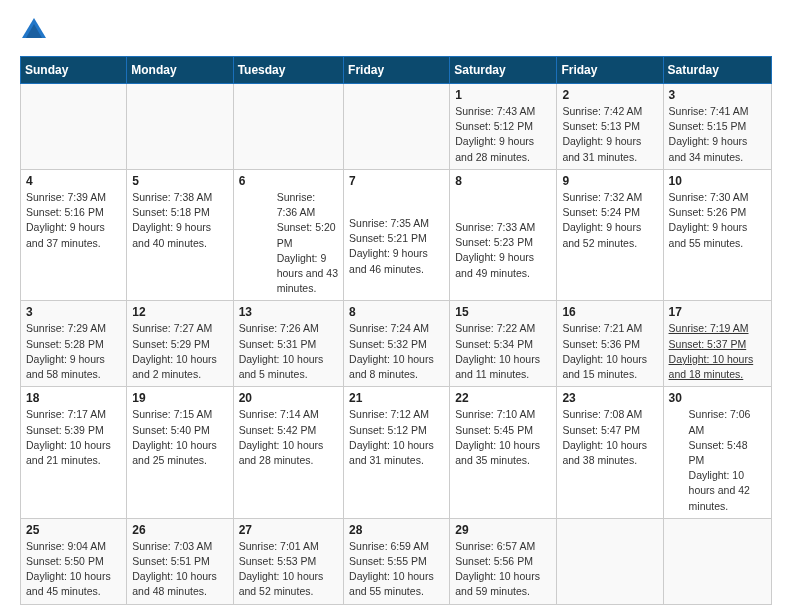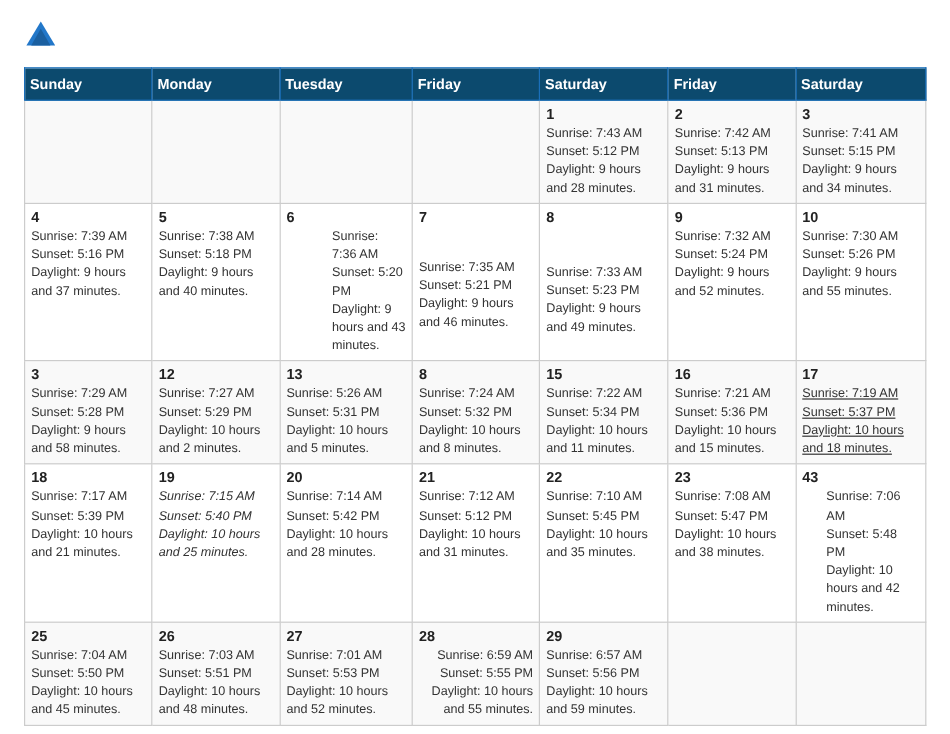--- a/index.html
+++ b/index.html
@@ -206,21 +206,21 @@
 Daylight: 9 hours and 58 minutes.</div>
         </td>
         <td>
           <span class="day-num">12</span>
           <div class="day-info" style="white-space: pre-line;">Sunrise: 7:27 AM
 Sunset: 5:29 PM
 Daylight: 10 hours and 2 minutes.</div>
         </td>
         <td>
           <span class="day-num">13</span>
-          <div class="day-info" style="white-space: pre-line;">Sunrise: 5:26 AM
+          <div class="day-info" style="white-space: pre-line;">Sunrise: 7:26 AM
 Sunset: 5:31 PM
 Daylight: 10 hours and 5 minutes.</div>
         </td>
         <td>
           <span class="day-num">8</span>
           <div class="day-info" style="white-space: pre-line;">Sunrise: 7:24 AM
 Sunset: 5:32 PM
 Daylight: 10 hours and 8 minutes.</div>
         </td>
         <td>
@@ -244,21 +244,21 @@
       </tr>
       <tr>
         <td>
           <span class="day-num">18</span>
           <div class="day-info" style="white-space: pre-line;">Sunrise: 7:17 AM
 Sunset: 5:39 PM
 Daylight: 10 hours and 21 minutes.</div>
         </td>
         <td>
           <span class="day-num">19</span>
-          <div class="day-info" style="white-space: pre-line; font-style: italic;">Sunrise: 7:15 AM
+          <div class="day-info" style="white-space: pre-line;">Sunrise: 7:15 AM
 Sunset: 5:40 PM
 Daylight: 10 hours and 25 minutes.</div>
         </td>
         <td>
           <span class="day-num">20</span>
           <div class="day-info" style="white-space: pre-line;">Sunrise: 7:14 AM
 Sunset: 5:42 PM
 Daylight: 10 hours and 28 minutes.</div>
         </td>
         <td>
@@ -273,48 +273,48 @@
 Sunset: 5:45 PM
 Daylight: 10 hours and 35 minutes.</div>
         </td>
         <td>
           <span class="day-num">23</span>
           <div class="day-info" style="white-space: pre-line;">Sunrise: 7:08 AM
 Sunset: 5:47 PM
 Daylight: 10 hours and 38 minutes.</div>
         </td>
         <td>
-          <span class="day-num">43</span>
+          <span class="day-num">30</span>
           <div class="day-info" style="white-space: pre-line; margin-left: 20px;">Sunrise: 7:06 AM
 Sunset: 5:48 PM
 Daylight: 10 hours and 42 minutes.</div>
         </td>
       </tr>
       <tr>
         <td>
           <span class="day-num">25</span>
-          <div class="day-info" style="white-space: pre-line;">Sunrise: 7:04 AM
+          <div class="day-info" style="white-space: pre-line;">Sunrise: 9:04 AM
 Sunset: 5:50 PM
 Daylight: 10 hours and 45 minutes.</div>
         </td>
         <td>
           <span class="day-num">26</span>
           <div class="day-info" style="white-space: pre-line;">Sunrise: 7:03 AM
 Sunset: 5:51 PM
 Daylight: 10 hours and 48 minutes.</div>
         </td>
         <td>
           <span class="day-num">27</span>
           <div class="day-info" style="white-space: pre-line;">Sunrise: 7:01 AM
 Sunset: 5:53 PM
 Daylight: 10 hours and 52 minutes.</div>
         </td>
         <td>
           <span class="day-num">28</span>
-          <div class="day-info" style="white-space: pre-line; text-align: right;">Sunrise: 6:59 AM
+          <div class="day-info" style="white-space: pre-line;">Sunrise: 6:59 AM
 Sunset: 5:55 PM
 Daylight: 10 hours and 55 minutes.</div>
         </td>
         <td>
           <span class="day-num">29</span>
           <div class="day-info" style="white-space: pre-line;">Sunrise: 6:57 AM
 Sunset: 5:56 PM
 Daylight: 10 hours and 59 minutes.</div>
         </td>
         <td class="empty-cell"></td>

